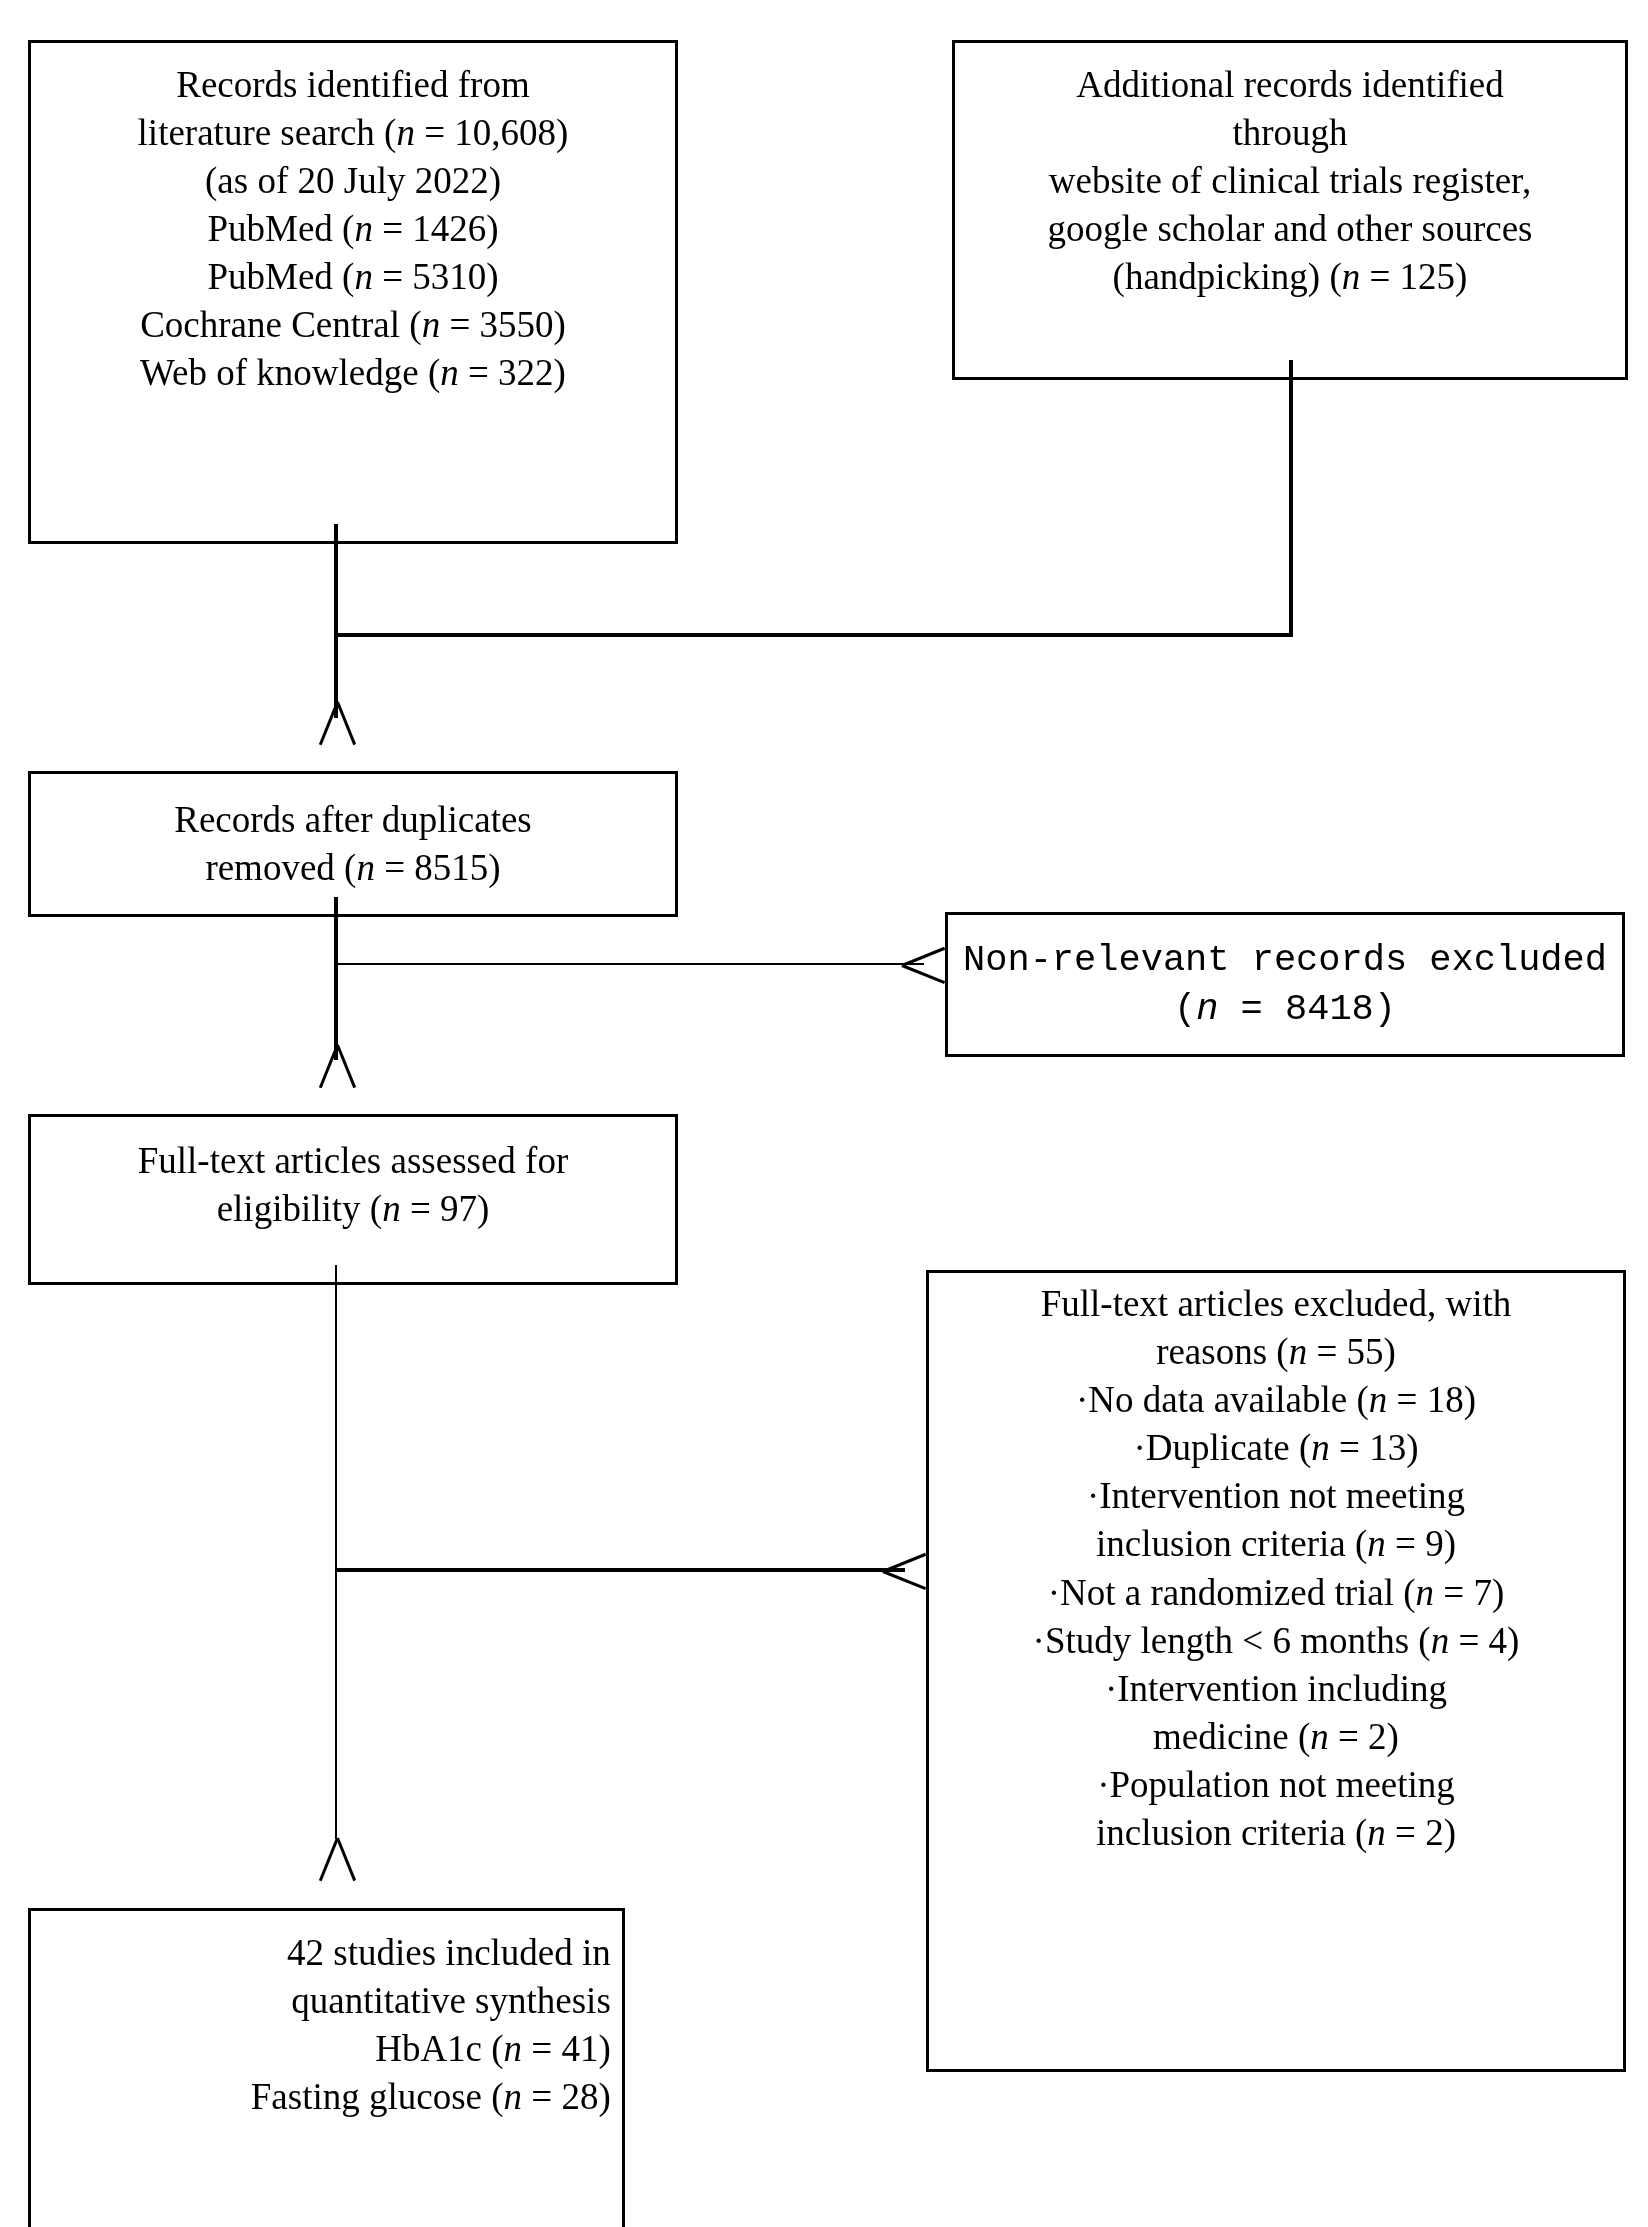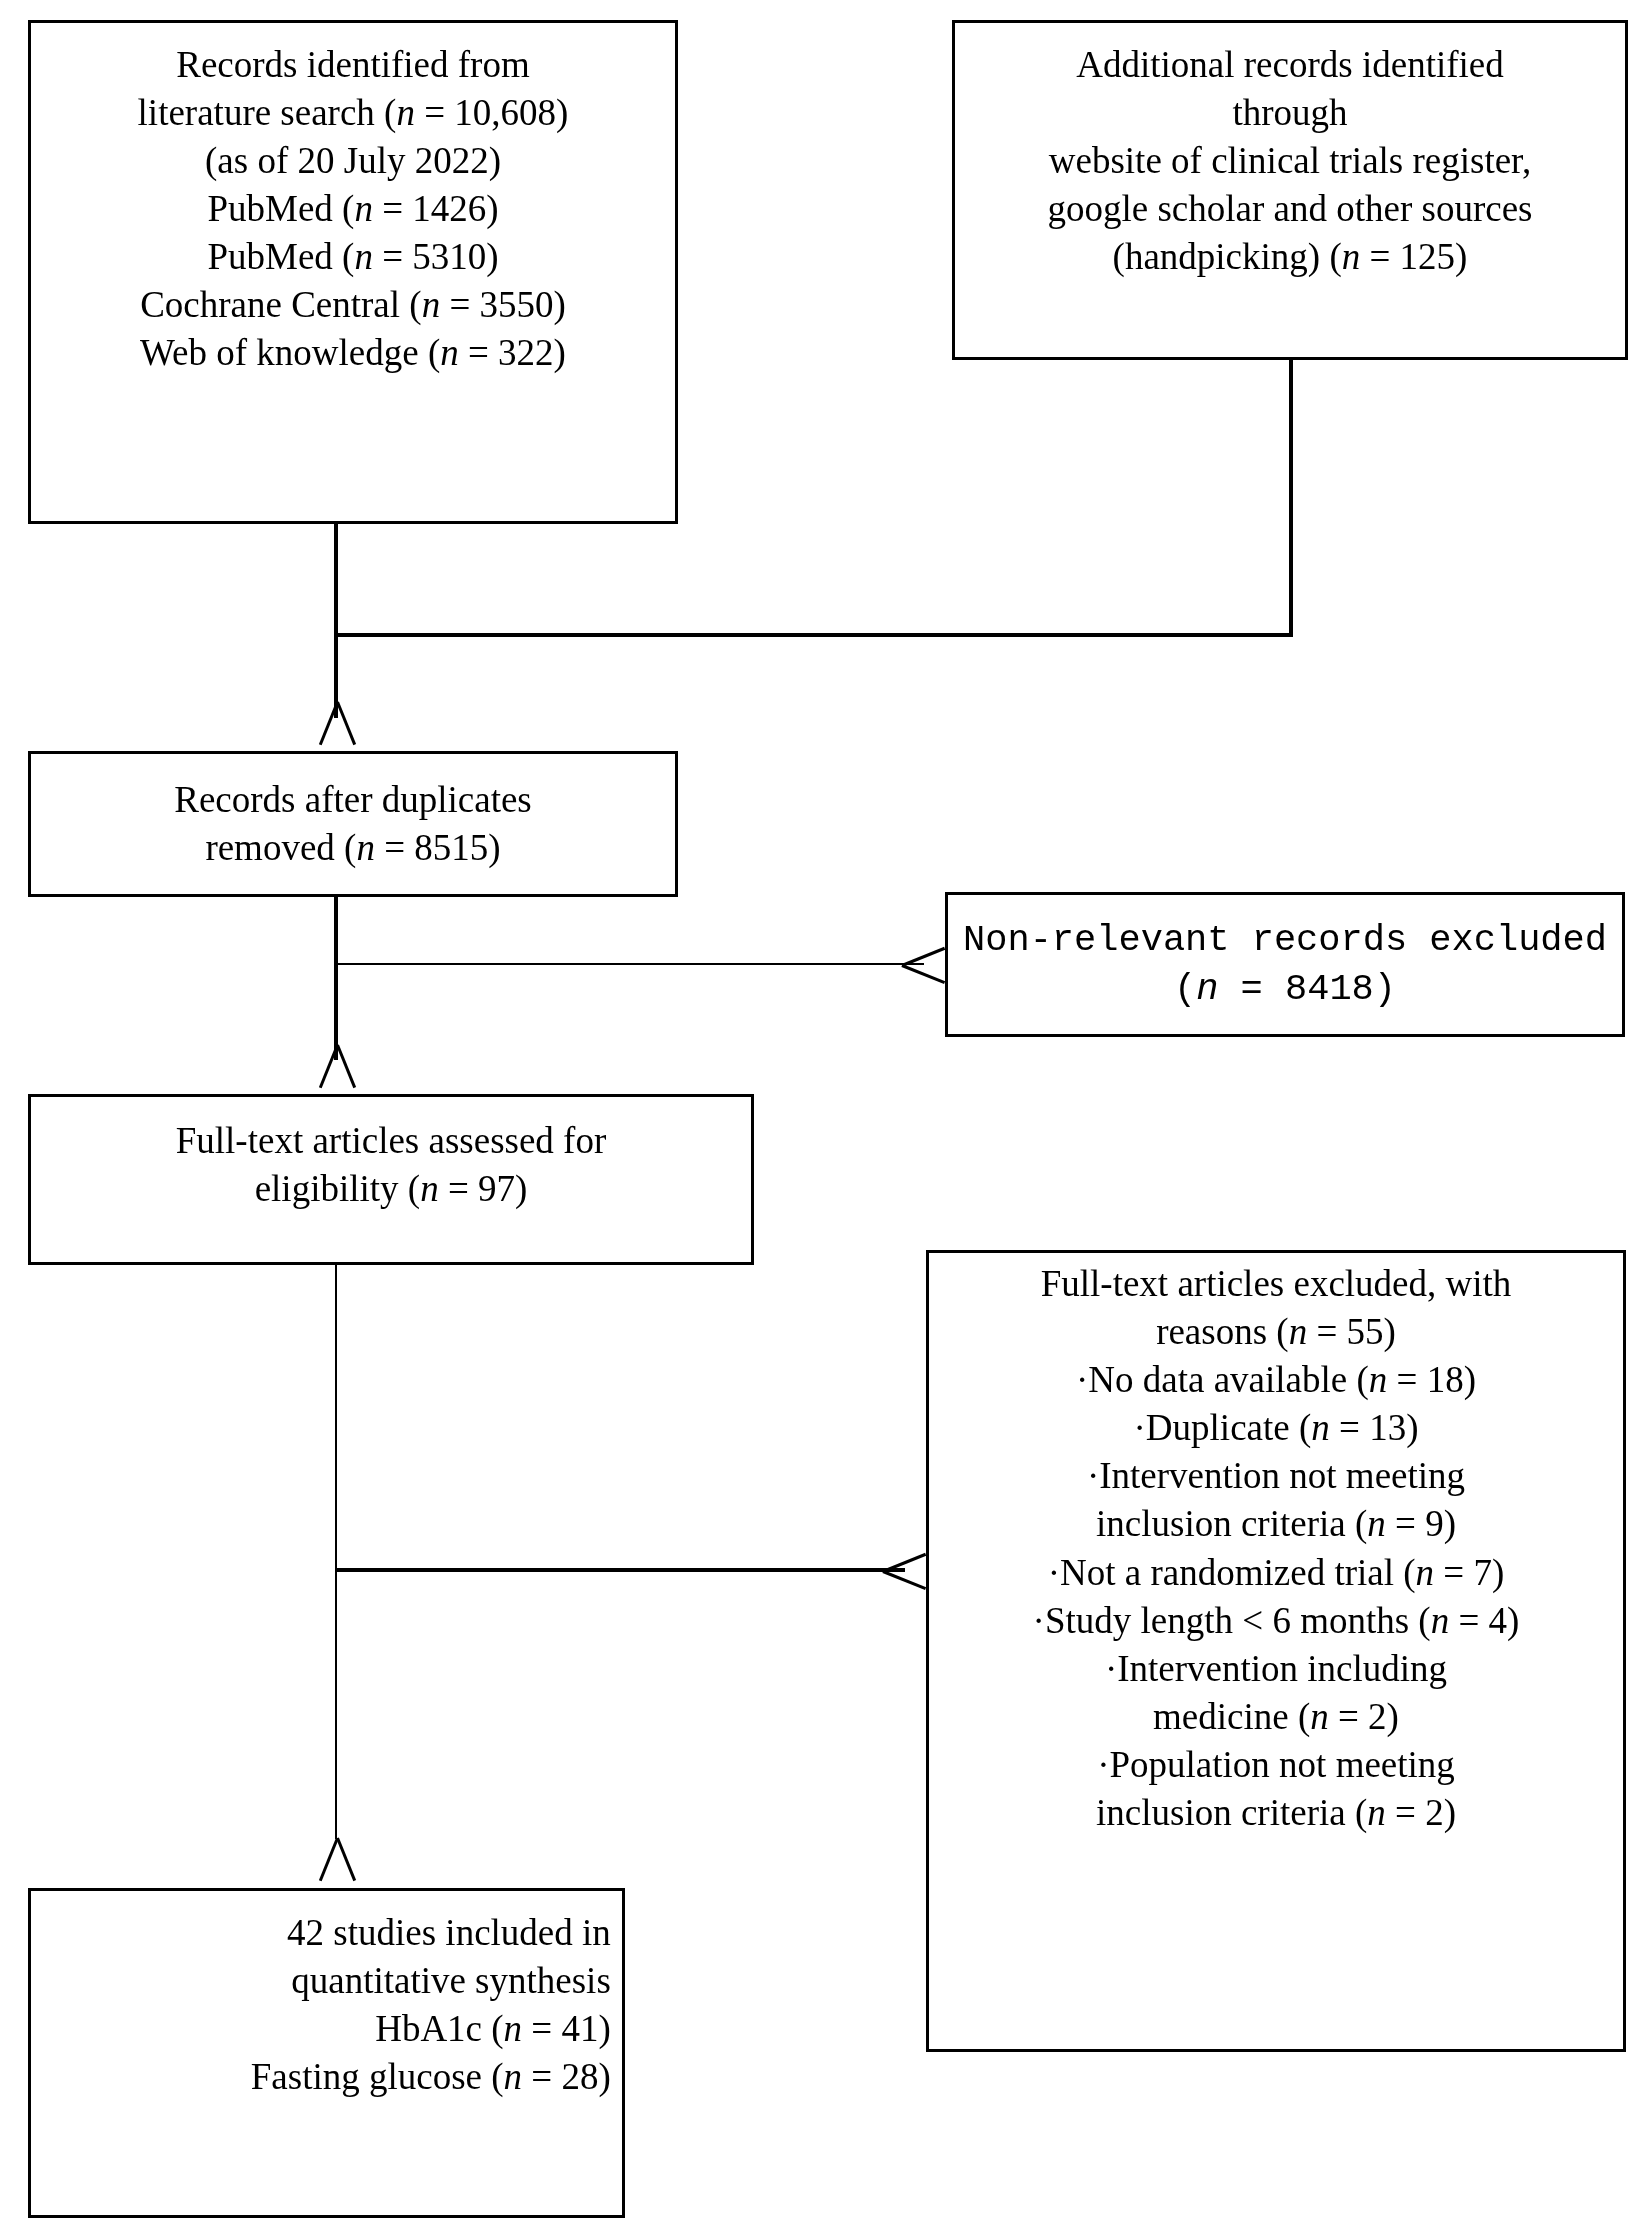--- a/index.html
+++ b/index.html
@@ -20,38 +20,39 @@
     position: absolute;
     box-sizing: border-box;
     border: 3.5px solid #000000;
     background: #ffffff;
     display: flex;
     flex-direction: column;
     align-items: center;
     text-align: center;
     line-height: 1.30;
     font-size: 37px;
+    margin-top: 20px;
   }
   .node .lines {
     width: 100%;
     padding: 0 11.2px;
     box-sizing: border-box;
   }
   .node .ln {
     display: block;
     white-space: nowrap;
   }
   .it { font-style: italic; }
 
   
   #box-identified    { left: 28px;   top: 19.7px;   width: 650px;  height: 504px;  justify-content: flex-start; padding-top: 18px; }
   #box-additional    { left: 952px; top: 19.7px;   width: 676px;  height: 340px;  justify-content: flex-start; padding-top: 18px; }
   #box-deduped       { left: 28px;   top: 751px; width: 650px;  height: 146px;  justify-content: center; }
   #box-nonrelevant   { left: 945px; top: 892px; width: 680px;  height: 145px;  justify-content: center; font-family: Liberation Mono, monospace; }
-  #box-fulltext      { left: 28px;   top: 1094px; width: 726px;  height: 171px;  justify-content: flex-start; padding-top: 19.7px; }
+  #box-fulltext      { left: 28px;   top: 1094px; width: 650px;  height: 171px;  justify-content: flex-start; padding-top: 19.7px; }
   #box-excluded      { left: 926px; top: 1250px; width: 700px;  height: 802px; justify-content: flex-start; padding-top: 7px; }
   #box-included      { left: 28px;   top: 1888px; width: 597px;  height: 330px;  justify-content: flex-start; padding-top: 18px; text-align: right; }
 
   
   .vline { position: absolute; width: 2.8px; background: #000000; }
   .hline { position: absolute; height: 2.8px; background: #000000; }
   .vline.thick { width: 3.5px; }
   .hline.thick { height: 3.5px; }
 
   

